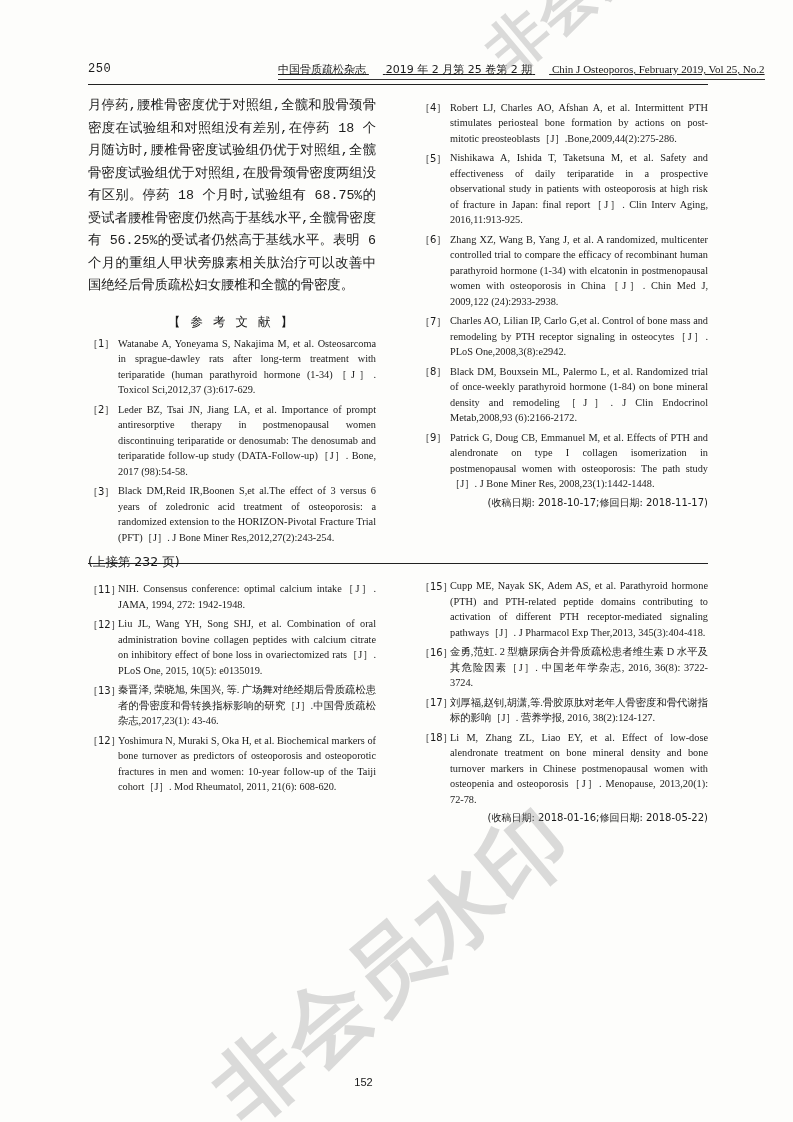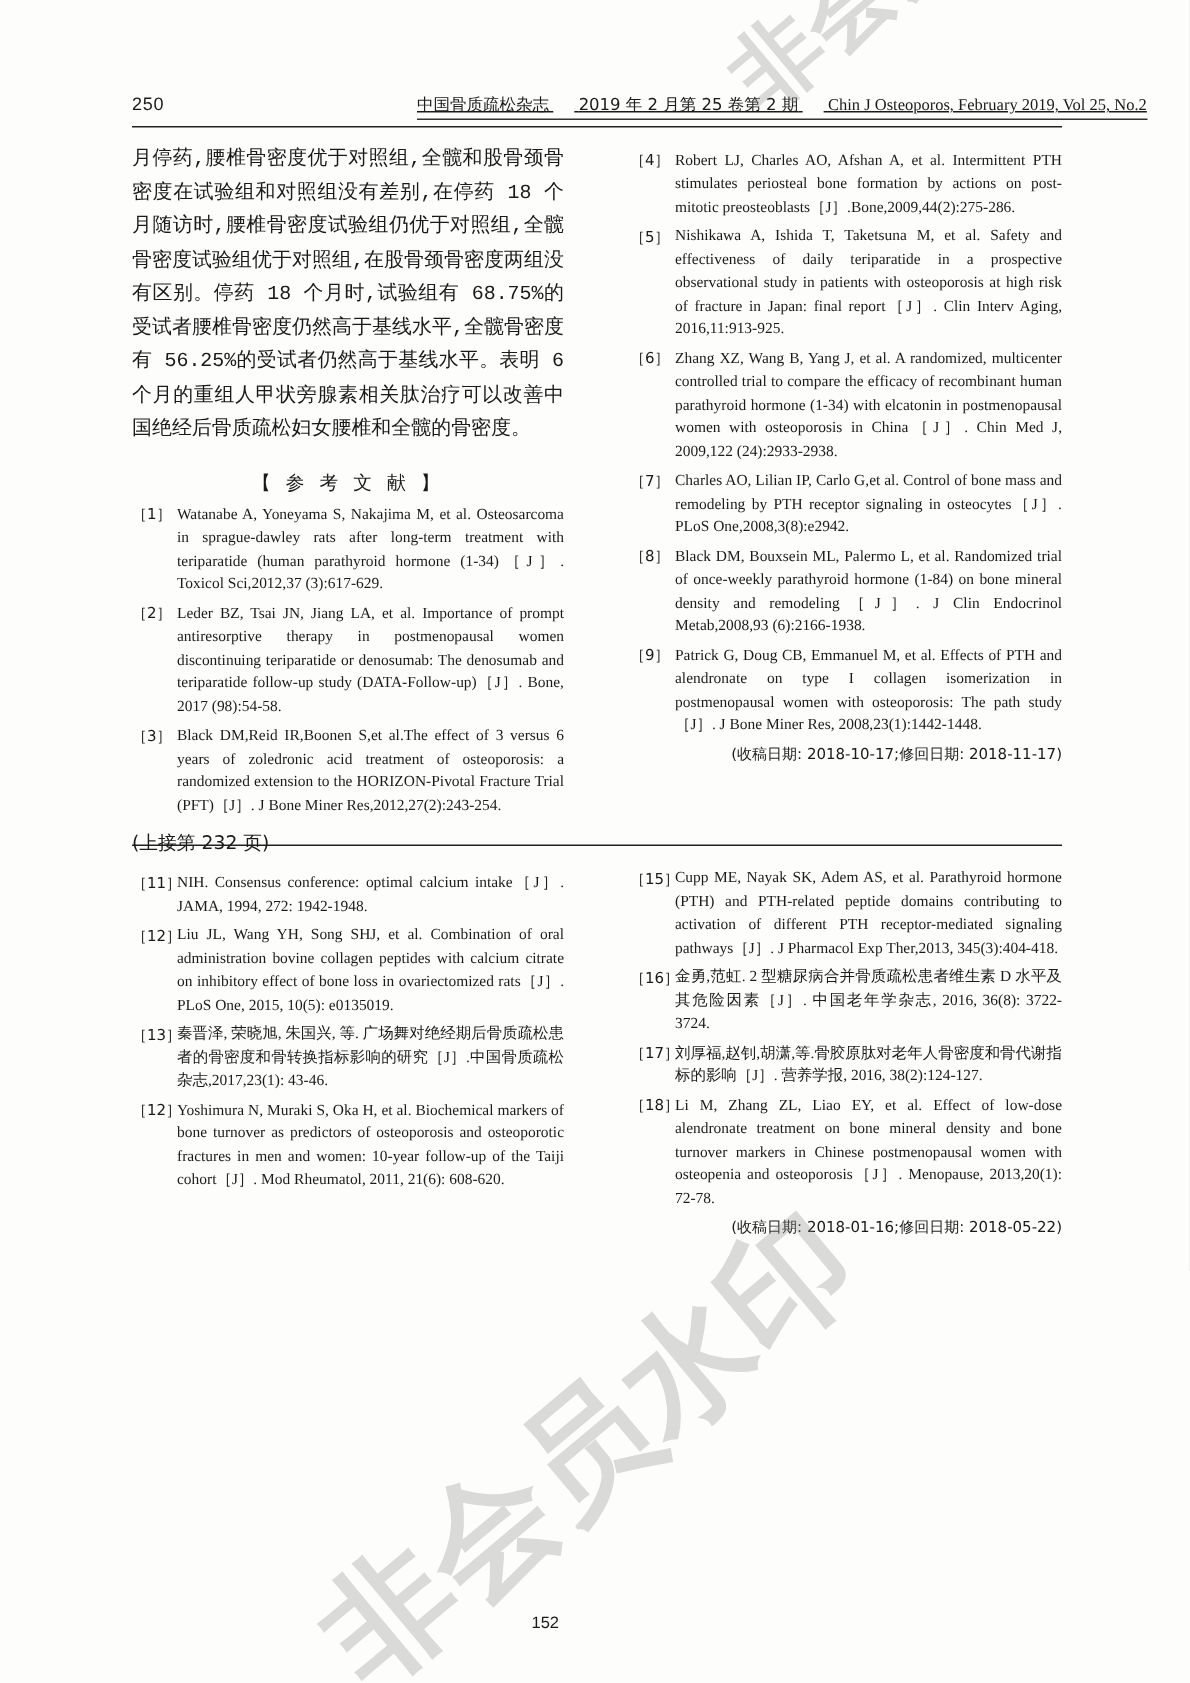--- a/index.html
+++ b/index.html
@@ -46,21 +46,21 @@
   
   .header {
     position: absolute;
     left: 88px; top: 60px;
     width: 620px;
     height: 22px;
   }
   .header-page-no {
     position: absolute;
     left: 0; top: 2px;
-    font-family: Liberation Sans, sans-serif;
+    font-family: Liberation Mono, monospace;
     font-size: 12px;
     letter-spacing: .5px;
   }
   .header-center {
     position: absolute;
     left: 190px; top: 2px;
     font-size: 11.5px;
     border-bottom: 1px solid #333;
     padding-bottom: 2px;
     white-space: nowrap;
@@ -209,21 +209,21 @@
     <div class="ref-item">
       <div class="ref-num">［6］</div>
       <div class="ref-text">Zhang XZ, Wang B, Yang J, et al. A randomized, multicenter controlled trial to compare the efficacy of recombinant human parathyroid hormone (1-34) with elcatonin in postmenopausal women with osteoporosis in China［J］. Chin Med J, 2009,122 (24):2933-2938.</div>
     </div>
     <div class="ref-item">
       <div class="ref-num">［7］</div>
       <div class="ref-text">Charles AO, Lilian IP, Carlo G,et al. Control of bone mass and remodeling by PTH receptor signaling in osteocytes［J］. PLoS One,2008,3(8):e2942.</div>
     </div>
     <div class="ref-item">
       <div class="ref-num">［8］</div>
-      <div class="ref-text">Black DM, Bouxsein ML, Palermo L, et al. Randomized trial of once-weekly parathyroid hormone (1-84) on bone mineral density and remodeling［J］. J Clin Endocrinol Metab,2008,93 (6):2166-1938.</div>
+      <div class="ref-text">Black DM, Bouxsein ML, Palermo L, et al. Randomized trial of once-weekly parathyroid hormone (1-84) on bone mineral density and remodeling［J］. J Clin Endocrinol Metab,2008,93 (6):2166-2172.</div>
     </div>
     <div class="ref-item">
       <div class="ref-num">［9］</div>
       <div class="ref-text">Patrick G, Doug CB, Emmanuel M, et al. Effects of PTH and alendronate on type I collagen isomerization in postmenopausal women with osteoporosis: The path study［J］. J Bone Miner Res, 2008,23(1):1442-1448.</div>
     </div>
     <div class="recv">(收稿日期: 2018-10-17;修回日期: 2018-11-17)</div>
   </div>
 
   <div class="rule-mid"></div>
 

